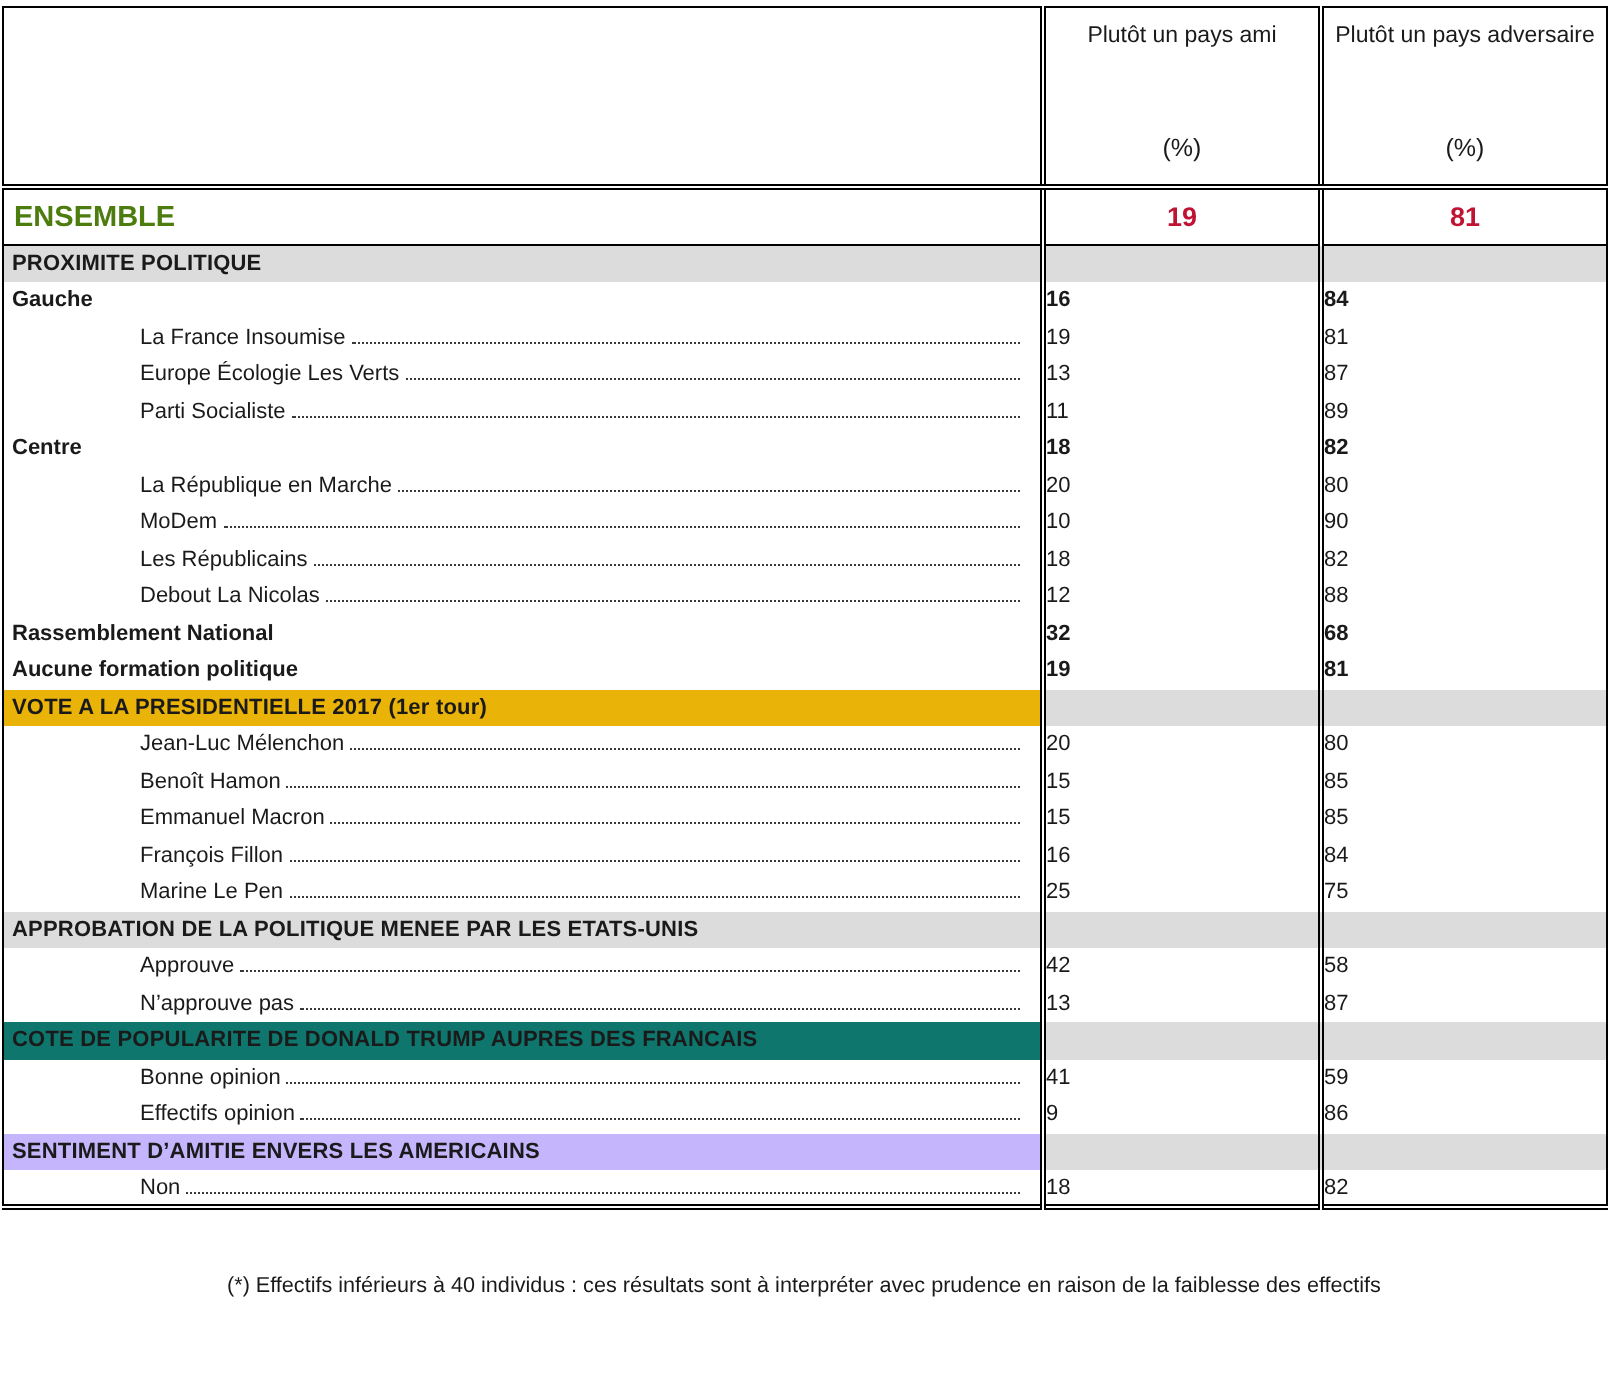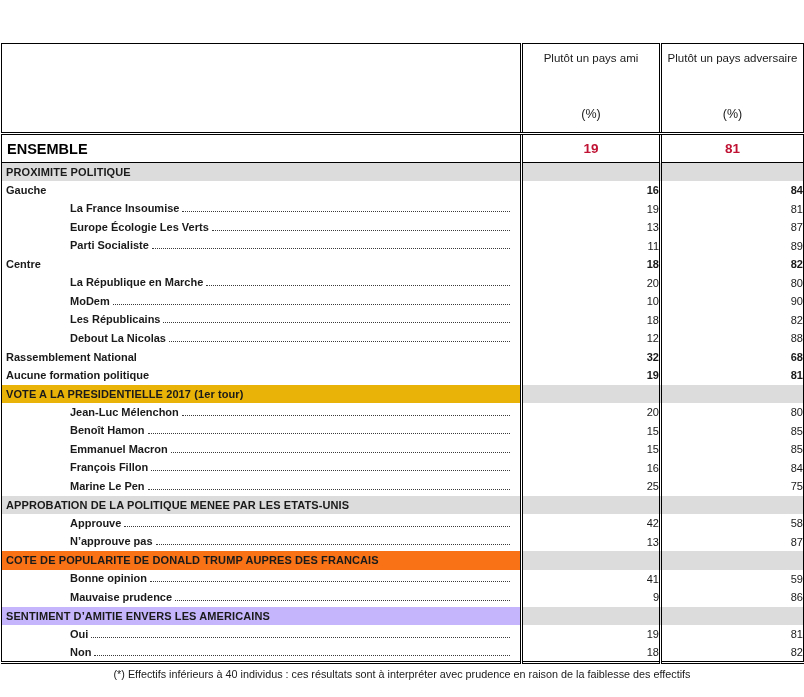--- a/index.html
+++ b/index.html
@@ -11,21 +11,20 @@
     overflow: hidden;
   }
   .page { padding: 3px 1px 0 1px; }
 
   table.results {
     width: 802px;
     border-collapse: collapse;
     table-layout: fixed;
     border: 1px solid #000;
     border-bottom: 3px double #000;
-    margin-top: 40px;
   }
   col.c-label { width: 520px; }
   col.c-ami { width: 139px; }
   col.c-adv { width: 143px; }
 
   
   th.sep, td.sep { border-left: 3px double #000; }
 
   
   thead th {
@@ -50,42 +49,42 @@
     color: #C01334;
     font-weight: bold;
     vertical-align: middle;
   }
   tr.ensemble td.lbl { font-size: 14.5px; padding-left: 5px; }
   tr.ensemble td.val { font-size: 13.5px; text-align: center; }
 
   
   tbody tr.r td { height: 18.5px; vertical-align: middle; font-size: 11px; }
   td.lbl { overflow: hidden; white-space: nowrap; }
-  td.val { text-align: right; }
+  td.val { text-align: left; }
 
   tr.section td { background: #DCDCDC; font-weight: bold; }
   tr.section td.lbl { padding-left: 4px; font-size: 11px; letter-spacing: 0.1px; }
 
   tr.bold td { font-weight: bold; }
   tr.bold td.lbl { padding-left: 4px; }
 
-  tr.item td.lbl { padding-left: 0; font-weight: bold; }
+  tr.item td.lbl { padding-left: 0; }
   .lbl-flex { display: flex; align-items: baseline; width: 100%; }
   tr.item .lbl-flex { padding-left: 68px; }
   tr.bold .lbl-flex, tr.section .lbl-flex { padding-left: 0; }
   .row-label { flex: 0 0 auto; }
   .leader {
     flex: 1 1 auto;
     border-bottom: 1.5px dotted #3a3a3a;
     margin: 0 10px 3px 3px;
     min-width: 0;
   }
 
   .footnote {
-    margin-top: 4px;
+    margin-top: 32px;
     text-align: center;
     font-size: 10.8px;
     color: #1a1a1a;
   }
 </style>
 </head>
 <body>
 
 <div class="page">
   <table class="results">
@@ -106,21 +105,21 @@
         <th class="sep">
           <div class="th-inner">
             <div class="col-title">Plutôt un pays adversaire</div>
             <div class="col-unit">(%)</div>
           </div>
         </th>
       </tr>
     </thead>
     <tbody>
       <tr class="ensemble">
-        <td class="lbl" style="color: #000000;">ENSEMBLE</td>
+        <td class="lbl" style="color: #4d7c0f;">ENSEMBLE</td>
         <td class="val sep" style="color: rgb(192, 19, 52);">19</td>
         <td class="val sep" style="color: rgb(192, 19, 52);">81</td>
       </tr>
     <tr class="r section">
     <td class="lbl" style="background: rgb(220, 220, 220);">
       <span class="lbl-flex">
         <span class="row-label">PROXIMITE POLITIQUE</span>
 
       </span>
     </td>
@@ -321,21 +320,21 @@
     <td class="lbl">
       <span class="lbl-flex">
         <span class="row-label">N’approuve pas</span>
         <span class="leader"></span>
       </span>
     </td>
     <td class="val sep">13</td>
     <td class="val sep">87</td>
   </tr>
         <tr class="r section">
-    <td class="lbl" style="background: #f97316;">
+    <td class="lbl" style="background: #0f766e;">
       <span class="lbl-flex">
         <span class="row-label">COTE DE POPULARITE DE DONALD TRUMP AUPRES DES FRANCAIS</span>
 
       </span>
     </td>
     <td class="val sep" style="background: rgb(220, 220, 220);"></td>
     <td class="val sep" style="background: rgb(220, 220, 220);"></td>
   </tr>
         <tr class="r item">
     <td class="lbl">
@@ -343,46 +342,36 @@
         <span class="row-label">Bonne opinion</span>
         <span class="leader"></span>
       </span>
     </td>
     <td class="val sep">41</td>
     <td class="val sep">59</td>
   </tr>
         <tr class="r item">
     <td class="lbl">
       <span class="lbl-flex">
-        <span class="row-label">Mauvaise prudence</span>
+        <span class="row-label">Effectifs opinion</span>
         <span class="leader"></span>
       </span>
     </td>
     <td class="val sep">9</td>
     <td class="val sep">86</td>
   </tr>
         <tr class="r section">
     <td class="lbl" style="background: #c4b5fd;">
       <span class="lbl-flex">
         <span class="row-label">SENTIMENT D’AMITIE ENVERS LES AMERICAINS</span>
 
       </span>
     </td>
     <td class="val sep" style="background: rgb(220, 220, 220);"></td>
     <td class="val sep" style="background: rgb(220, 220, 220);"></td>
-  </tr>
-        <tr class="r item">
-    <td class="lbl">
-      <span class="lbl-flex">
-        <span class="row-label">Oui</span>
-        <span class="leader"></span>
-      </span>
-    </td>
-    <td class="val sep">19</td>
-    <td class="val sep">81</td>
   </tr>
         <tr class="r item">
     <td class="lbl">
       <span class="lbl-flex">
         <span class="row-label">Non</span>
         <span class="leader"></span>
       </span>
     </td>
     <td class="val sep">18</td>
     <td class="val sep">82</td>

